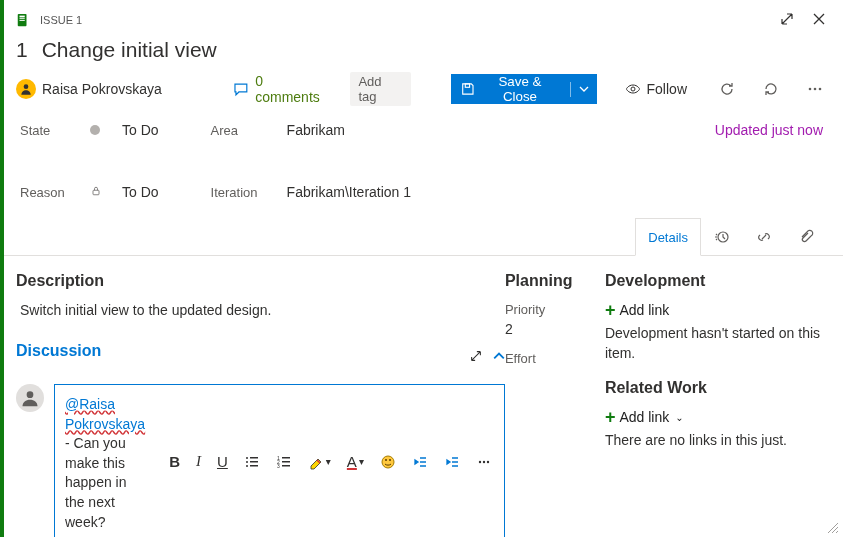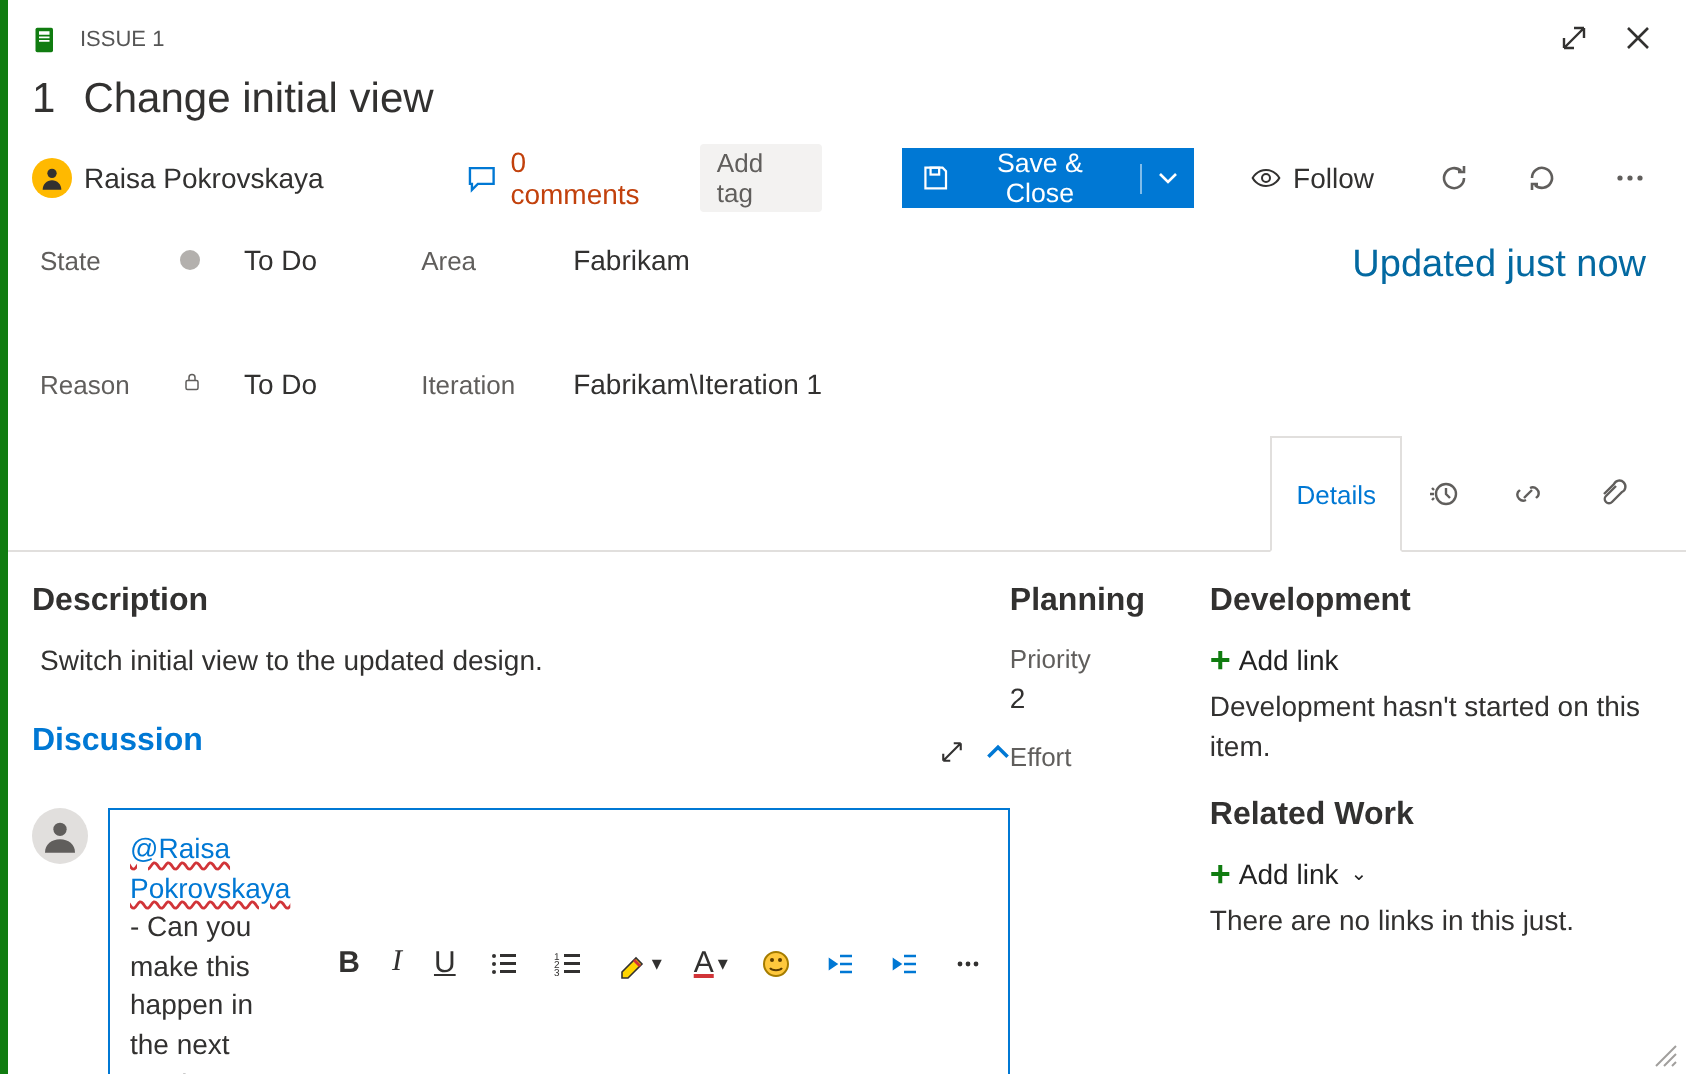--- a/index.html
+++ b/index.html
@@ -52,21 +52,21 @@
     display: inline-flex; align-items:center; justify-content:center;
     flex-shrink:0;
   }
   .avatar svg { width: 14px; height: 14px; }
   .assignee { display:flex; align-items:center; gap:6px; cursor:pointer; width: 200px;}
   .comments {
     display:flex; align-items:center; gap:6px;
     color:#0078d4; cursor:pointer;
     margin-left: auto;
   }
-  .comments span { color: #c2410c; }
+  .comments span { color: #4d7c0f; }
   .add-tag {
     background:#f3f2f1; color:#605e5c; padding:2px 8px;
     font-size:13px; cursor:pointer; border-radius:2px;
   }
   .spacer { flex: 1; }
   .save-btn {
     display:flex; align-items:center;
     background:#0078d4; color:#fff;
     height:30px; border:none; cursor:pointer;
   }
@@ -81,24 +81,24 @@
     display:flex; padding:12px 4px 14px 4px;
     gap: 32px;
   }
   .field-group { display:flex; gap: 28px; align-items:baseline; flex-direction:column;}
   .field-group .row { display:flex; align-items:center; gap: 20px; height:24px;}
   .field-group .row.second { margin-top:10px;}
   .field-label { color:#605e5c; font-size:13px; width:50px;}
   .field-label2 { color:#605e5c; font-size:13px; width:56px;}
   .state-dot { width:10px; height:10px; border-radius:50%; background:#b3b0ad; margin-right:2px;}
   .field-val { font-size:14px; }
-  .updated { margin-left:auto; color:#0369a1; font-size:19px; align-self:flex-start; margin-top:4px;}
+  .updated { margin-left:auto; color:#a21caf; font-size:14px; align-self:flex-start; margin-top:4px;}
   
   .tabs-row { display:flex; justify-content:flex-end; padding:0 16px; border-bottom:1px solid #e1dfdd; background:#fff;}
-  .tab { padding:20px 12px; font-size:13px; cursor:pointer; color:#605e5c; display:flex; align-items:center; border:1px solid transparent; border-bottom:none;}
+  .tab { padding:10px 12px; font-size:13px; cursor:pointer; color:#605e5c; display:flex; align-items:center; border:1px solid transparent; border-bottom:none;}
   .tab.active { color:#0078d4; border:1px solid #e1dfdd; border-bottom:1px solid #fff; margin-bottom:-1px; background:#fff;}
   .tab svg { width:16px; height:16px; }
   
   .content {
     display:flex; padding:16px 16px 8px 12px; 
   }
   .col-left { flex: 0 0 470px; }
   .col-mid  { flex: 0 0 100px; }
   .col-right{ flex: 1; }
   h3.section { font-size:16px; font-weight:600; margin-bottom:12px;}

